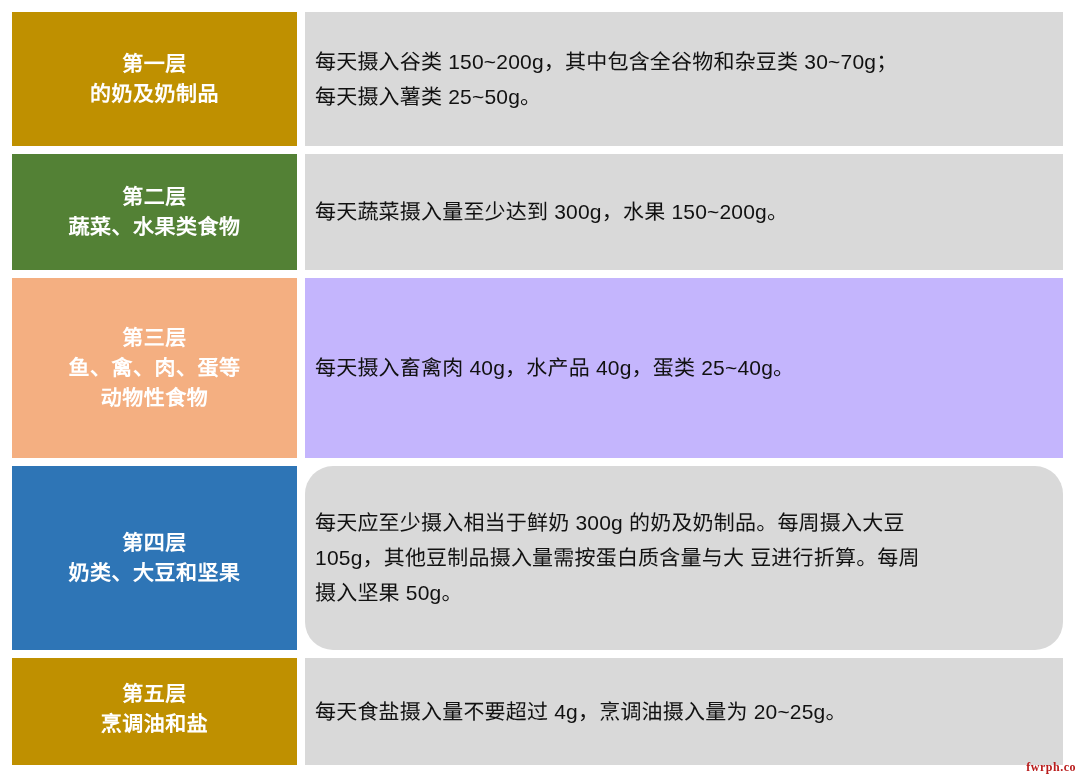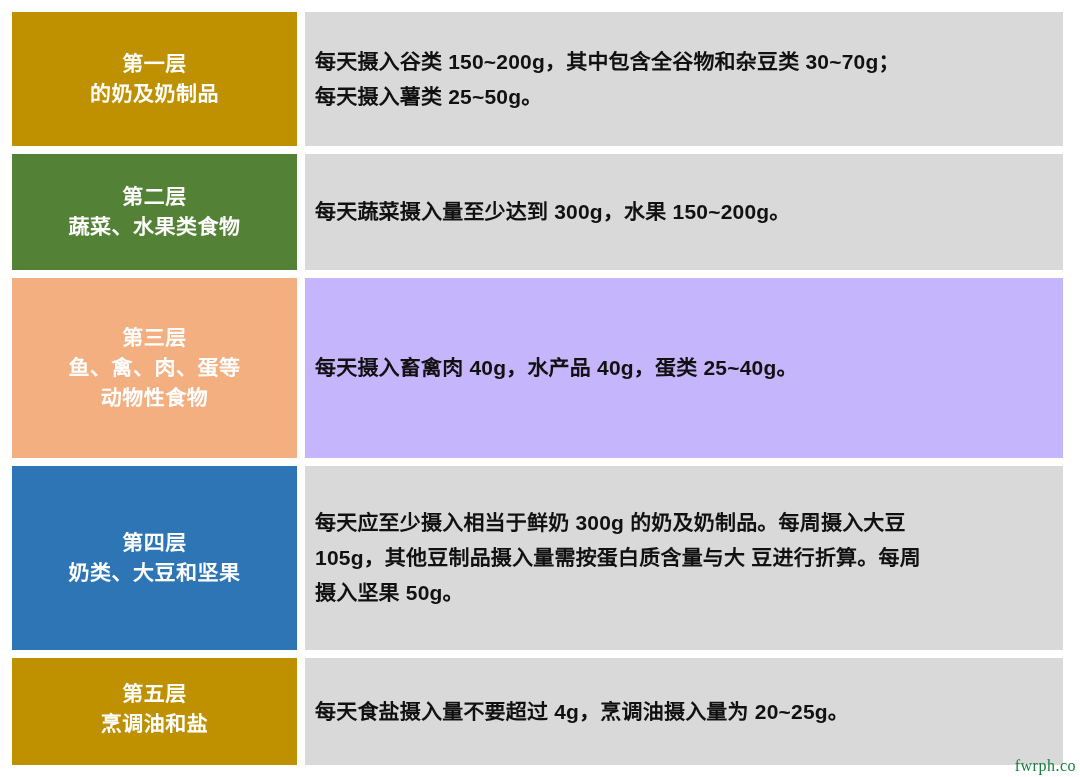--- a/index.html
+++ b/index.html
@@ -67,38 +67,38 @@
     box-sizing: border-box;
     background: #d9d9d9;
     color: #111111;
     display: flex;
     flex-direction: column;
     justify-content: center;
     padding: 0 12px 0 10px;
     font-size: 21px;
     line-height: 1.68;
     letter-spacing: 0.2px;
-    font-weight: bold;
   }
 
   .desc-line {
     display: block;
     white-space: nowrap;
   }
 
   .watermark {
     position: absolute;
     right: 4px;
     bottom: 2px;
     font-family: "Liberation Serif", "DejaVu Serif", serif;
-    font-size: 16px;
-    color: #15803d;
+    font-size: 12px;
+    color: #b91c1c;
     letter-spacing: 0.5px;
     user-select: none;
     pointer-events: none;
+    font-weight: bold;
   }
 </style>
 </head>
 <body>
 
 <div id="table-root">
 
   <div class="layer-row row-h1">
     <div class="layer-label" style="background-color: rgb(191, 144, 0);">
       <span class="label-line">第一层</span>
@@ -129,21 +129,21 @@
     <div class="layer-desc" style="background-color: #c4b5fd;">
       <span class="desc-line">每天摄入畜禽肉 40g，水产品 40g，蛋类 25~40g。</span>
     </div>
   </div>
 
   <div class="layer-row row-h4">
     <div class="layer-label" style="background-color: rgb(46, 117, 182);">
       <span class="label-line">第四层</span>
       <span class="label-line">奶类、大豆和坚果</span>
     </div>
-    <div class="layer-desc" style="background-color: rgb(217, 217, 217);">
+    <div class="layer-desc" style="background-color: rgb(217, 217, 217); border-radius: 28px;">
       <span class="desc-line">每天应至少摄入相当于鲜奶 300g 的奶及奶制品。每周摄入大豆</span>
       <span class="desc-line">105g，其他豆制品摄入量需按蛋白质含量与大 豆进行折算。每周</span>
       <span class="desc-line">摄入坚果 50g。</span>
     </div>
   </div>
 
   <div class="layer-row row-h5">
     <div class="layer-label" style="background-color: rgb(191, 144, 0); font-family: Liberation Mono, monospace;">
       <span class="label-line">第五层</span>
       <span class="label-line">烹调油和盐</span>

